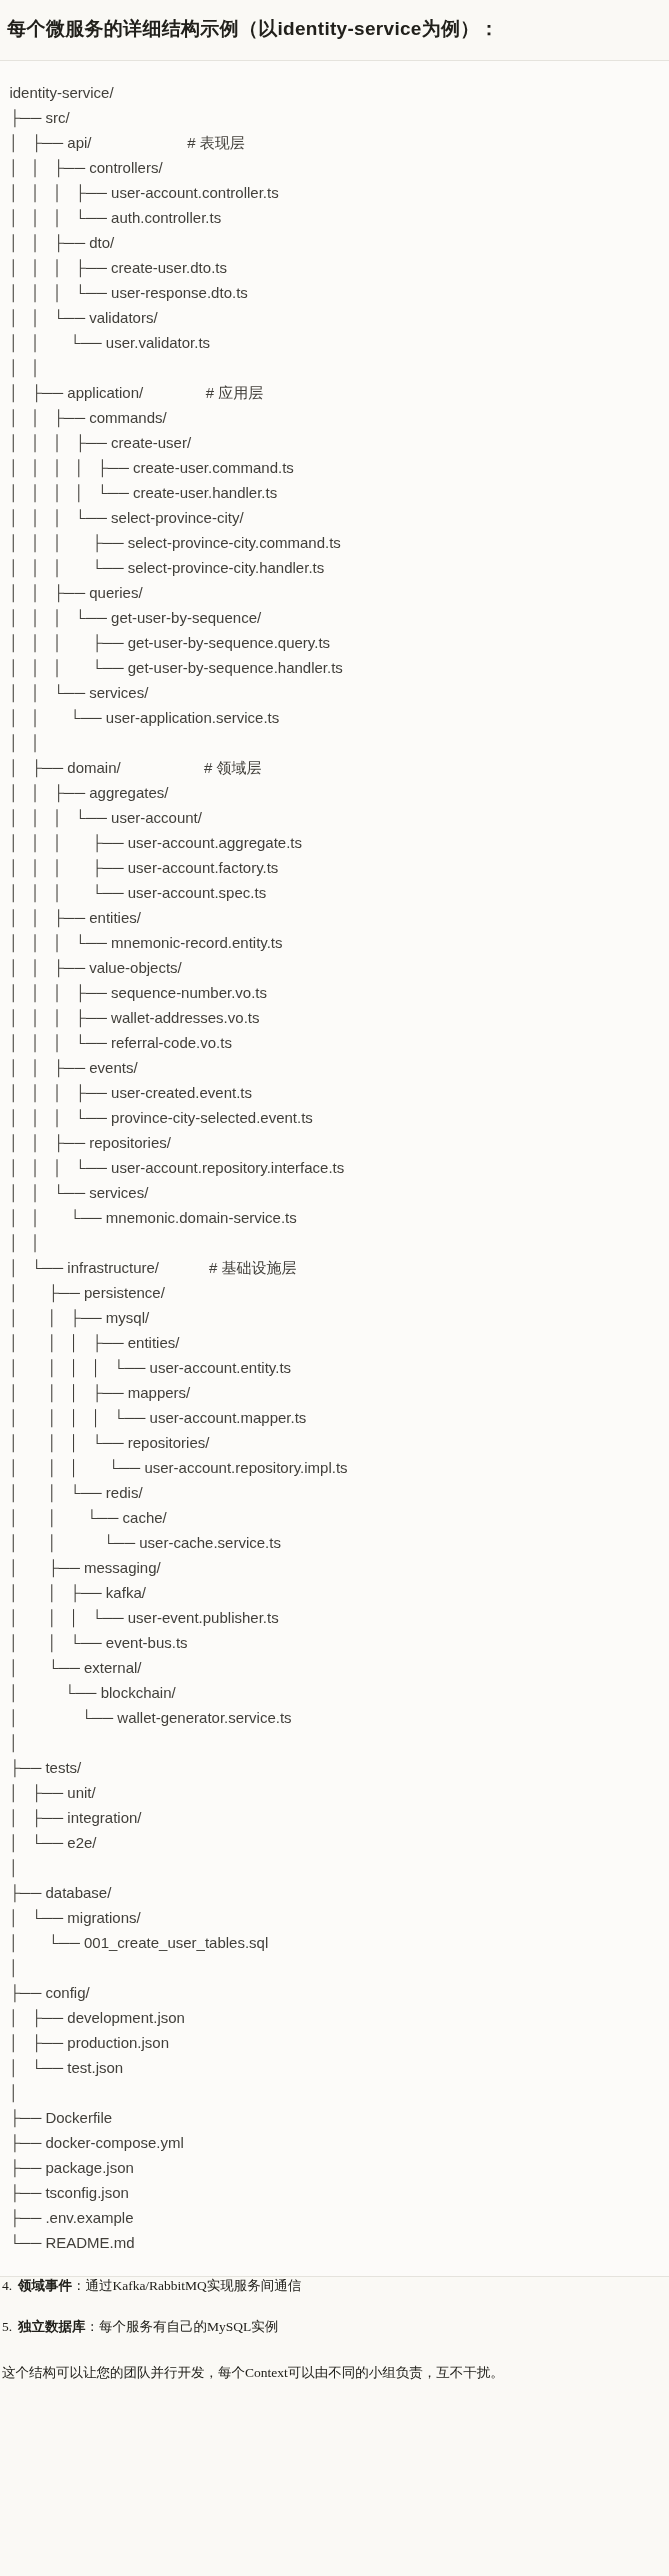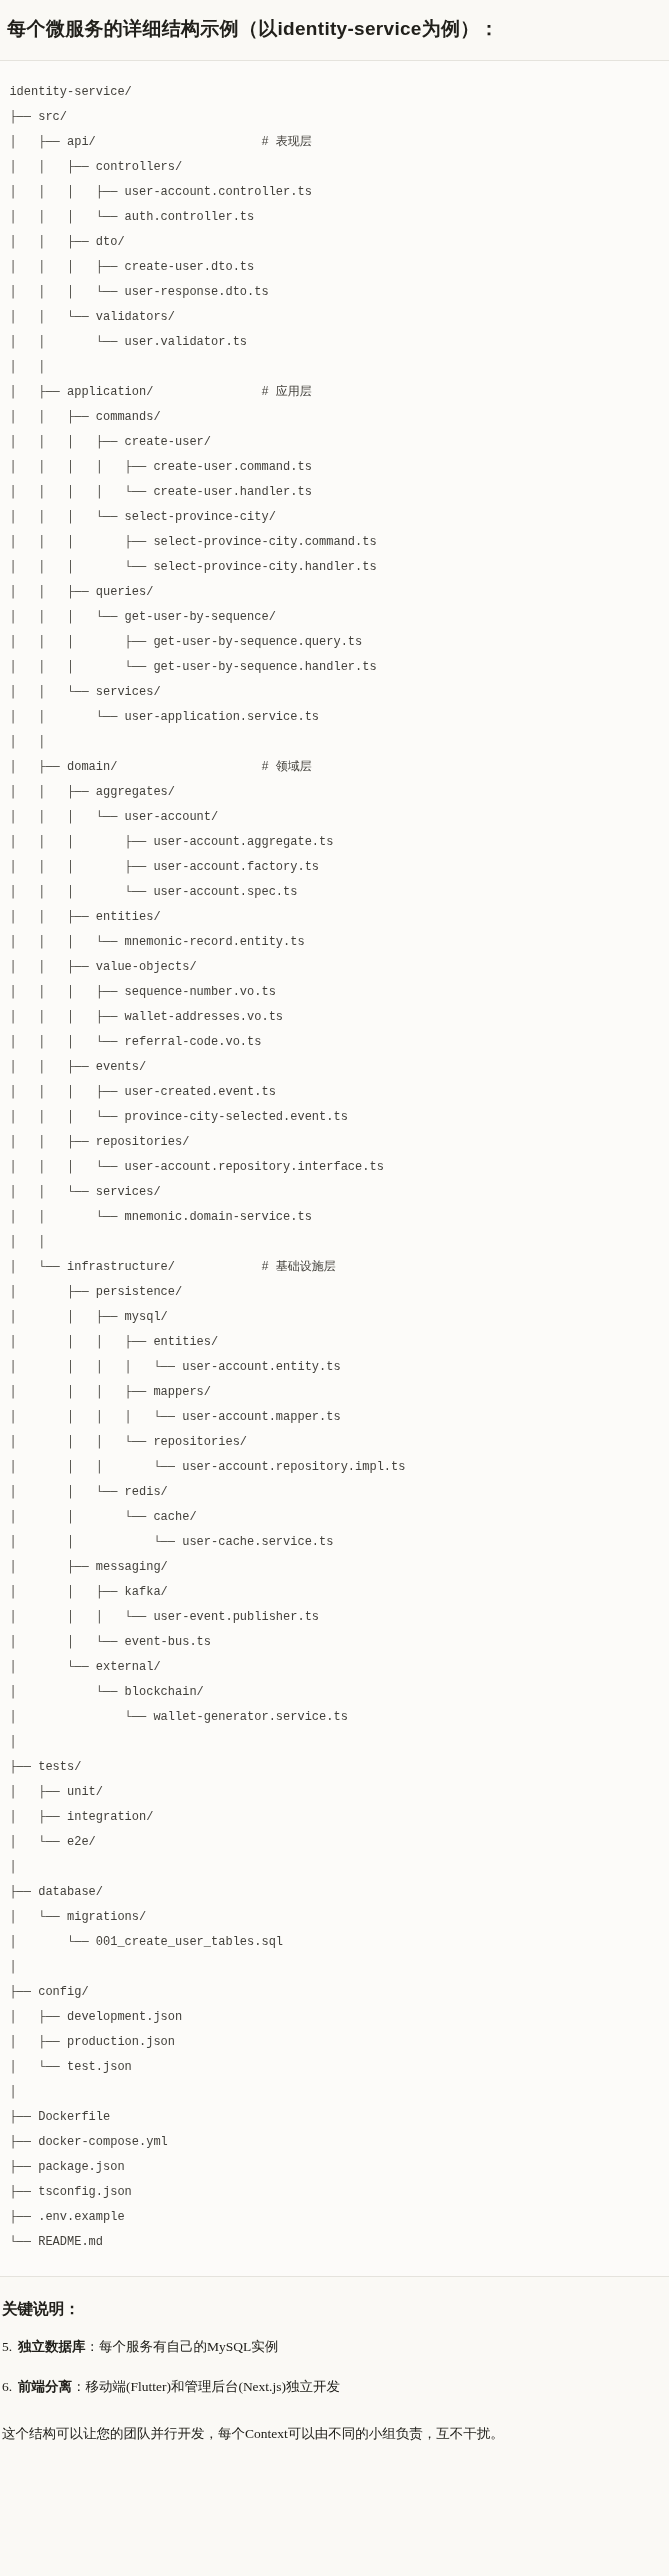--- a/index.html
+++ b/index.html
@@ -23,22 +23,22 @@
     font-family: "Liberation Sans", "DejaVu Sans", sans-serif;
   }
   .code-block {
     background: #fcfbf9;
     border-top: 0.6px solid #e5e3dd;
     border-bottom: 0.6px solid #e5e3dd;
   }
   .code-block pre {
     margin: 0;
     padding: 19.4px 6.3px 21px 9.4px;
-    font-family: Liberation Mono, monospace;
-    font-size: 12px;
+    font-family: Liberation Sans, sans-serif;
+    font-size: 15px;
     line-height: 25px;
     color: #413f3a;
     white-space: pre;
   }
   .notes {
     padding: 0 7.5px 8.8px 1.9px;
   }
   .notes-heading {
     font-size: 15.6px;
     font-weight: 700;
@@ -153,31 +153,30 @@
 │
 ├── Dockerfile
 ├── docker-compose.yml
 ├── package.json
 ├── tsconfig.json
 ├── .env.example
 └── README.md</pre>
 </div>
 
 <div class="notes">
-  <h2 class="notes-heading">关键说明：</h2>
 
   <div id="notes-list">
 
 
 
+  <p class="note-item">
+    <span class="note-number">4. </span><span class="note-label">领域事件</span><span class="note-text">：通过Kafka/RabbitMQ实现服务间通信</span>
+  </p>
 
   <p class="note-item">
     <span class="note-number">5. </span><span class="note-label">独立数据库</span><span class="note-text">：每个服务有自己的MySQL实例</span>
   </p>
 
-  <p class="note-item">
-    <span class="note-number">6. </span><span class="note-label">前端分离</span><span class="note-text">：移动端(Flutter)和管理后台(Next.js)独立开发</span>
-  </p>
 </div>
 
   <p class="notes-footer">这个结构可以让您的团队并行开发，每个Context可以由不同的小组负责，互不干扰。</p>
 </div>
 
 
 </body></html>

